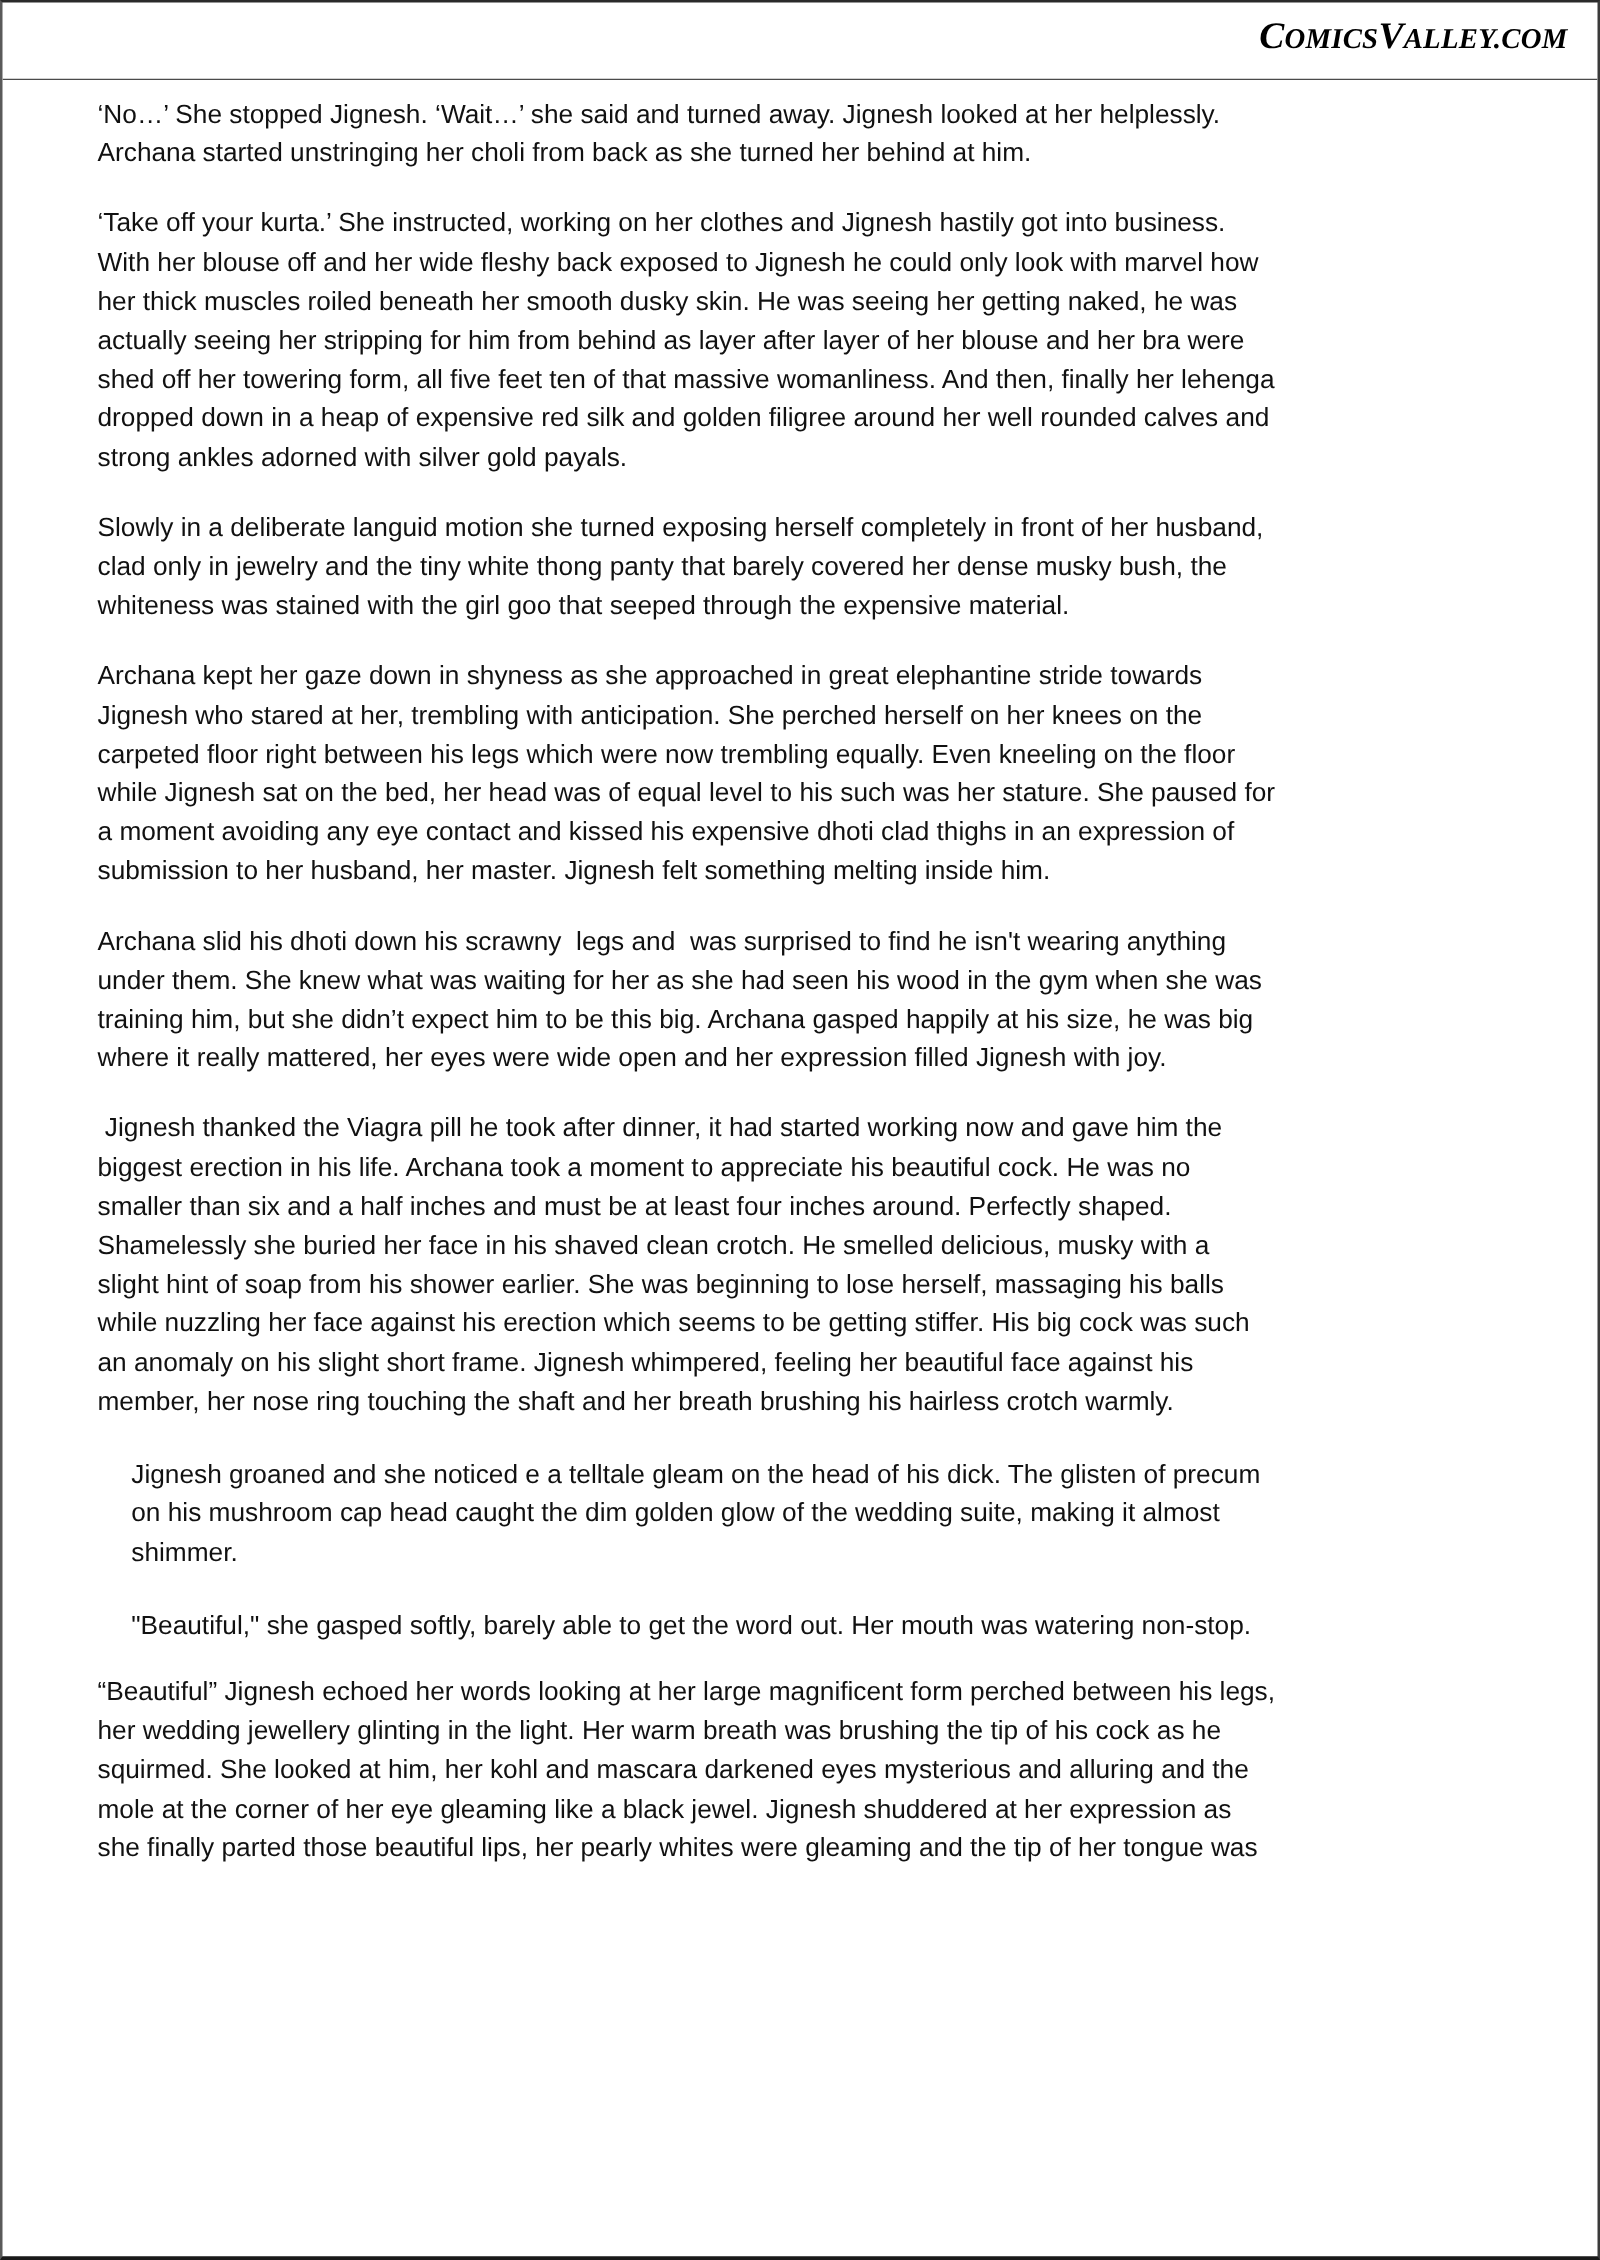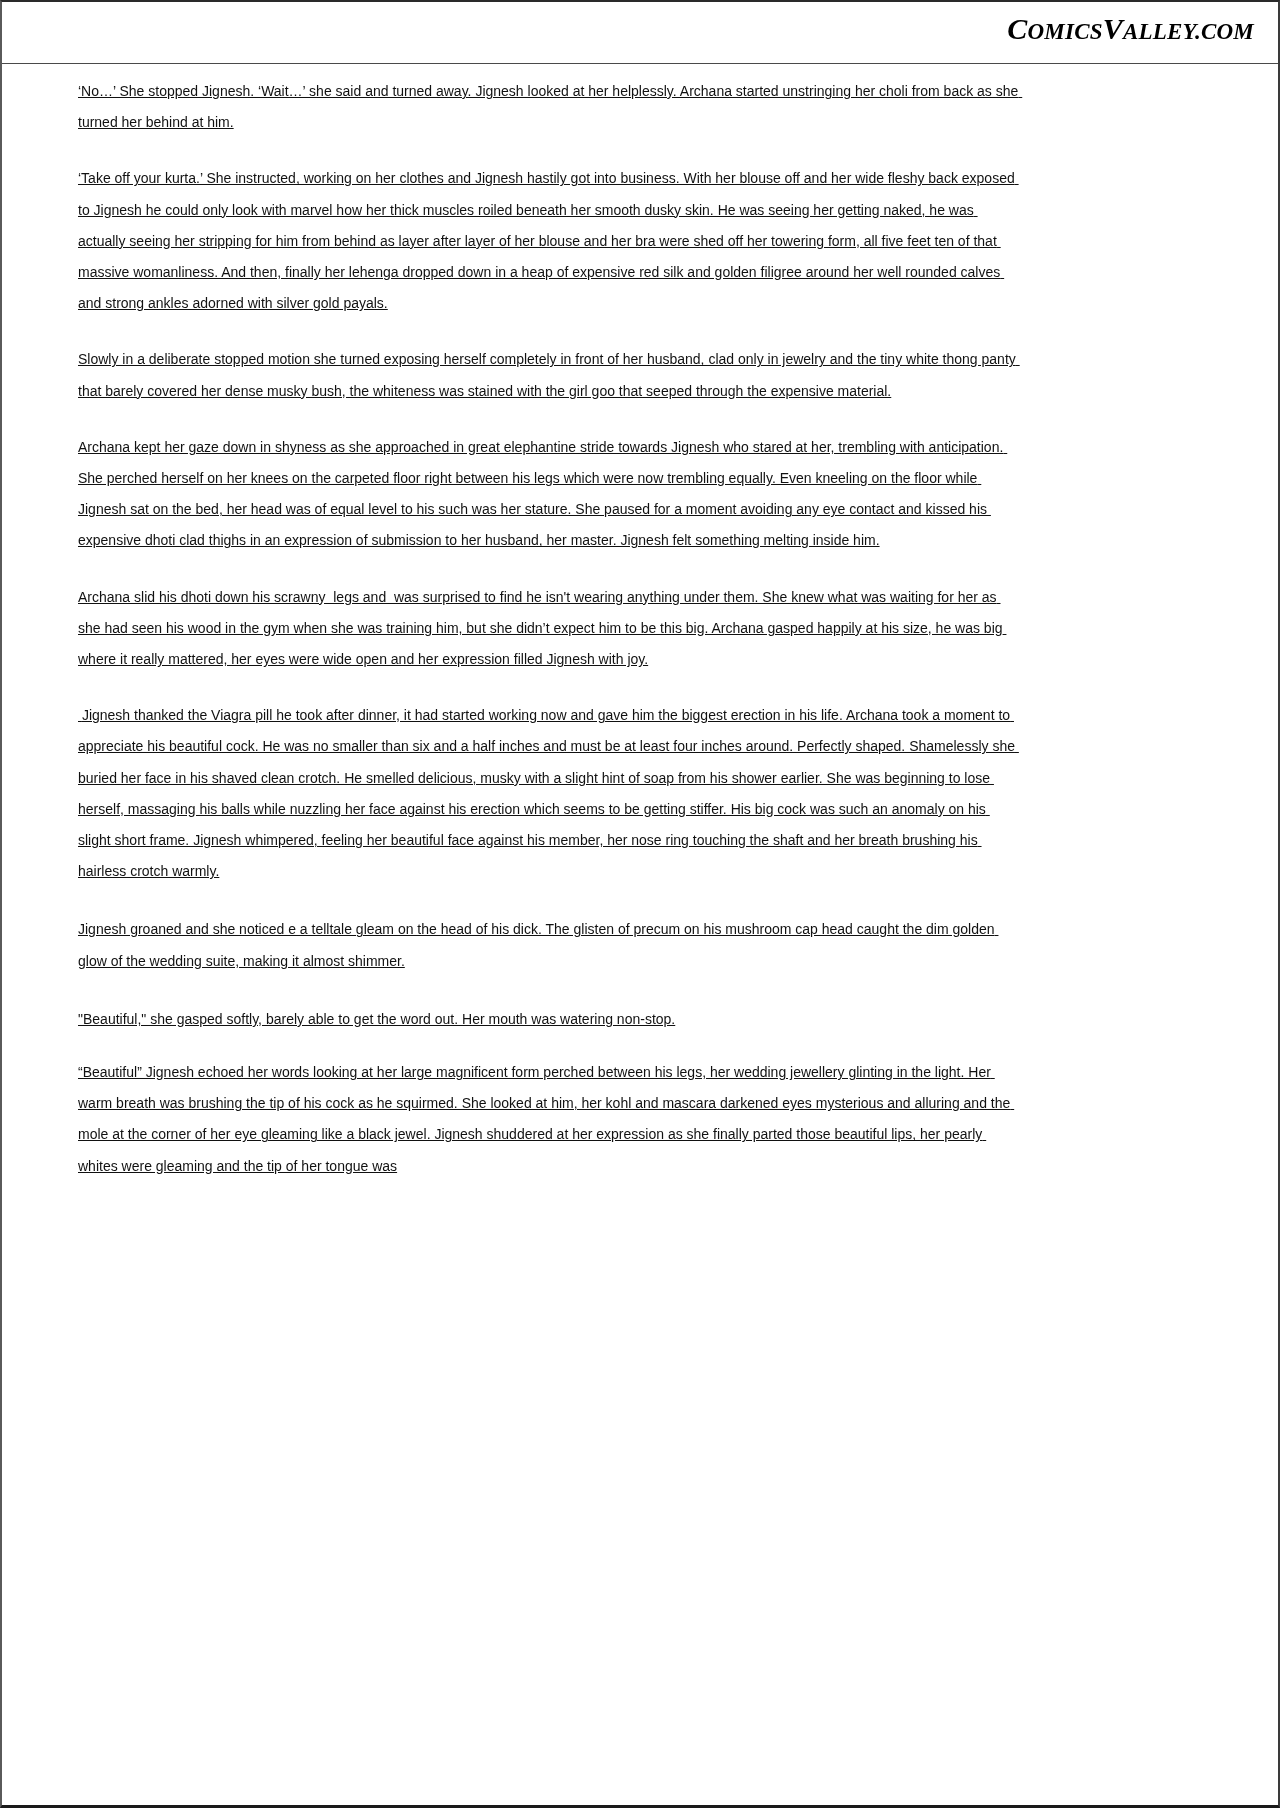--- a/index.html
+++ b/index.html
@@ -45,45 +45,44 @@
   .watermark .sc  { font-size: 23px; }
 
   .content {
     position: absolute;
     top: 74px;
     left: 76px;
     width: 944px;
   }
   p.para {
     margin: 0 0 25px 0;
-    font-size: 14px;
+    font-size: 21px;
     line-height: 31.2px;
     color: #111111;
     text-align: left;
     white-space: pre-wrap;
     font-stretch: condensed;
-    text-decoration: underline;
     -webkit-font-smoothing: antialiased;
   }
-  p.gap-before { margin-top: 27px; }
+  p.gap-before { margin-top: 27px; margin-left: 27px; }
   p.tight { margin-bottom: 22px; }
 </style>
 </head>
 <body>
 
 <div class="page">
 
   <div class="watermark-bar">
     <div class="watermark"><span class="cap">C</span><span class="sc">OMICS</span><span class="cap">V</span><span class="sc">ALLEY</span><span class="sc">.COM</span></div>
   </div>
 
   <div class="content">
     <p class="para">‘No…’ She stopped Jignesh. ‘Wait…’ she said and turned away. Jignesh looked at her helplessly. Archana started unstringing her choli from back as she turned her behind at him.</p>
     <p class="para">‘Take off your kurta.’ She instructed, working on her clothes and Jignesh hastily got into business. With her blouse off and her wide fleshy back exposed to Jignesh he could only look with marvel how her thick muscles roiled beneath her smooth dusky skin. He was seeing her getting naked, he was actually seeing her stripping for him from behind as layer after layer of her blouse and her bra were shed off her towering form, all five feet ten of that massive womanliness. And then, finally her lehenga dropped down in a heap of expensive red silk and golden filigree around her well rounded calves and strong ankles adorned with silver gold payals.</p>
-    <p class="para">Slowly in a deliberate stopped motion she turned exposing herself completely in front of her husband, clad only in jewelry and the tiny white thong panty that barely covered her dense musky bush, the whiteness was stained with the girl goo that seeped through the expensive material.</p>
+    <p class="para">Slowly in a deliberate languid motion she turned exposing herself completely in front of her husband, clad only in jewelry and the tiny white thong panty that barely covered her dense musky bush, the whiteness was stained with the girl goo that seeped through the expensive material.</p>
     <p class="para">Archana kept her gaze down in shyness as she approached in great elephantine stride towards Jignesh who stared at her, trembling with anticipation. She perched herself on her knees on the carpeted floor right between his legs which were now trembling equally. Even kneeling on the floor while Jignesh sat on the bed, her head was of equal level to his such was her stature. She paused for a moment avoiding any eye contact and kissed his expensive dhoti clad thighs in an expression of submission to her husband, her master. Jignesh felt something melting inside him.</p>
     <p class="para">Archana slid his dhoti down his scrawny  legs and  was surprised to find he isn't wearing anything under them. She knew what was waiting for her as she had seen his wood in the gym when she was training him, but she didn’t expect him to be this big. Archana gasped happily at his size, he was big where it really mattered, her eyes were wide open and her expression filled Jignesh with joy.</p>
     <p class="para"> Jignesh thanked the Viagra pill he took after dinner, it had started working now and gave him the biggest erection in his life. Archana took a moment to appreciate his beautiful cock. He was no smaller than six and a half inches and must be at least four inches around. Perfectly shaped. Shamelessly she buried her face in his shaved clean crotch. He smelled delicious, musky with a slight hint of soap from his shower earlier. She was beginning to lose herself, massaging his balls while nuzzling her face against his erection which seems to be getting stiffer. His big cock was such an anomaly on his slight short frame. Jignesh whimpered, feeling her beautiful face against his member, her nose ring touching the shaft and her breath brushing his hairless crotch warmly.</p>
     <p class="para gap-before">Jignesh groaned and she noticed e a telltale gleam on the head of his dick. The glisten of precum on his mushroom cap head caught the dim golden glow of the wedding suite, making it almost shimmer.</p>
     <p class="para gap-before tight">"Beautiful," she gasped softly, barely able to get the word out. Her mouth was watering non-stop.</p>
     <p class="para">“Beautiful” Jignesh echoed her words looking at her large magnificent form perched between his legs, her wedding jewellery glinting in the light. Her warm breath was brushing the tip of his cock as he squirmed. She looked at him, her kohl and mascara darkened eyes mysterious and alluring and the mole at the corner of her eye gleaming like a black jewel. Jignesh shuddered at her expression as she finally parted those beautiful lips, her pearly whites were gleaming and the tip of her tongue was</p>
   </div>
 
 </div>
 

